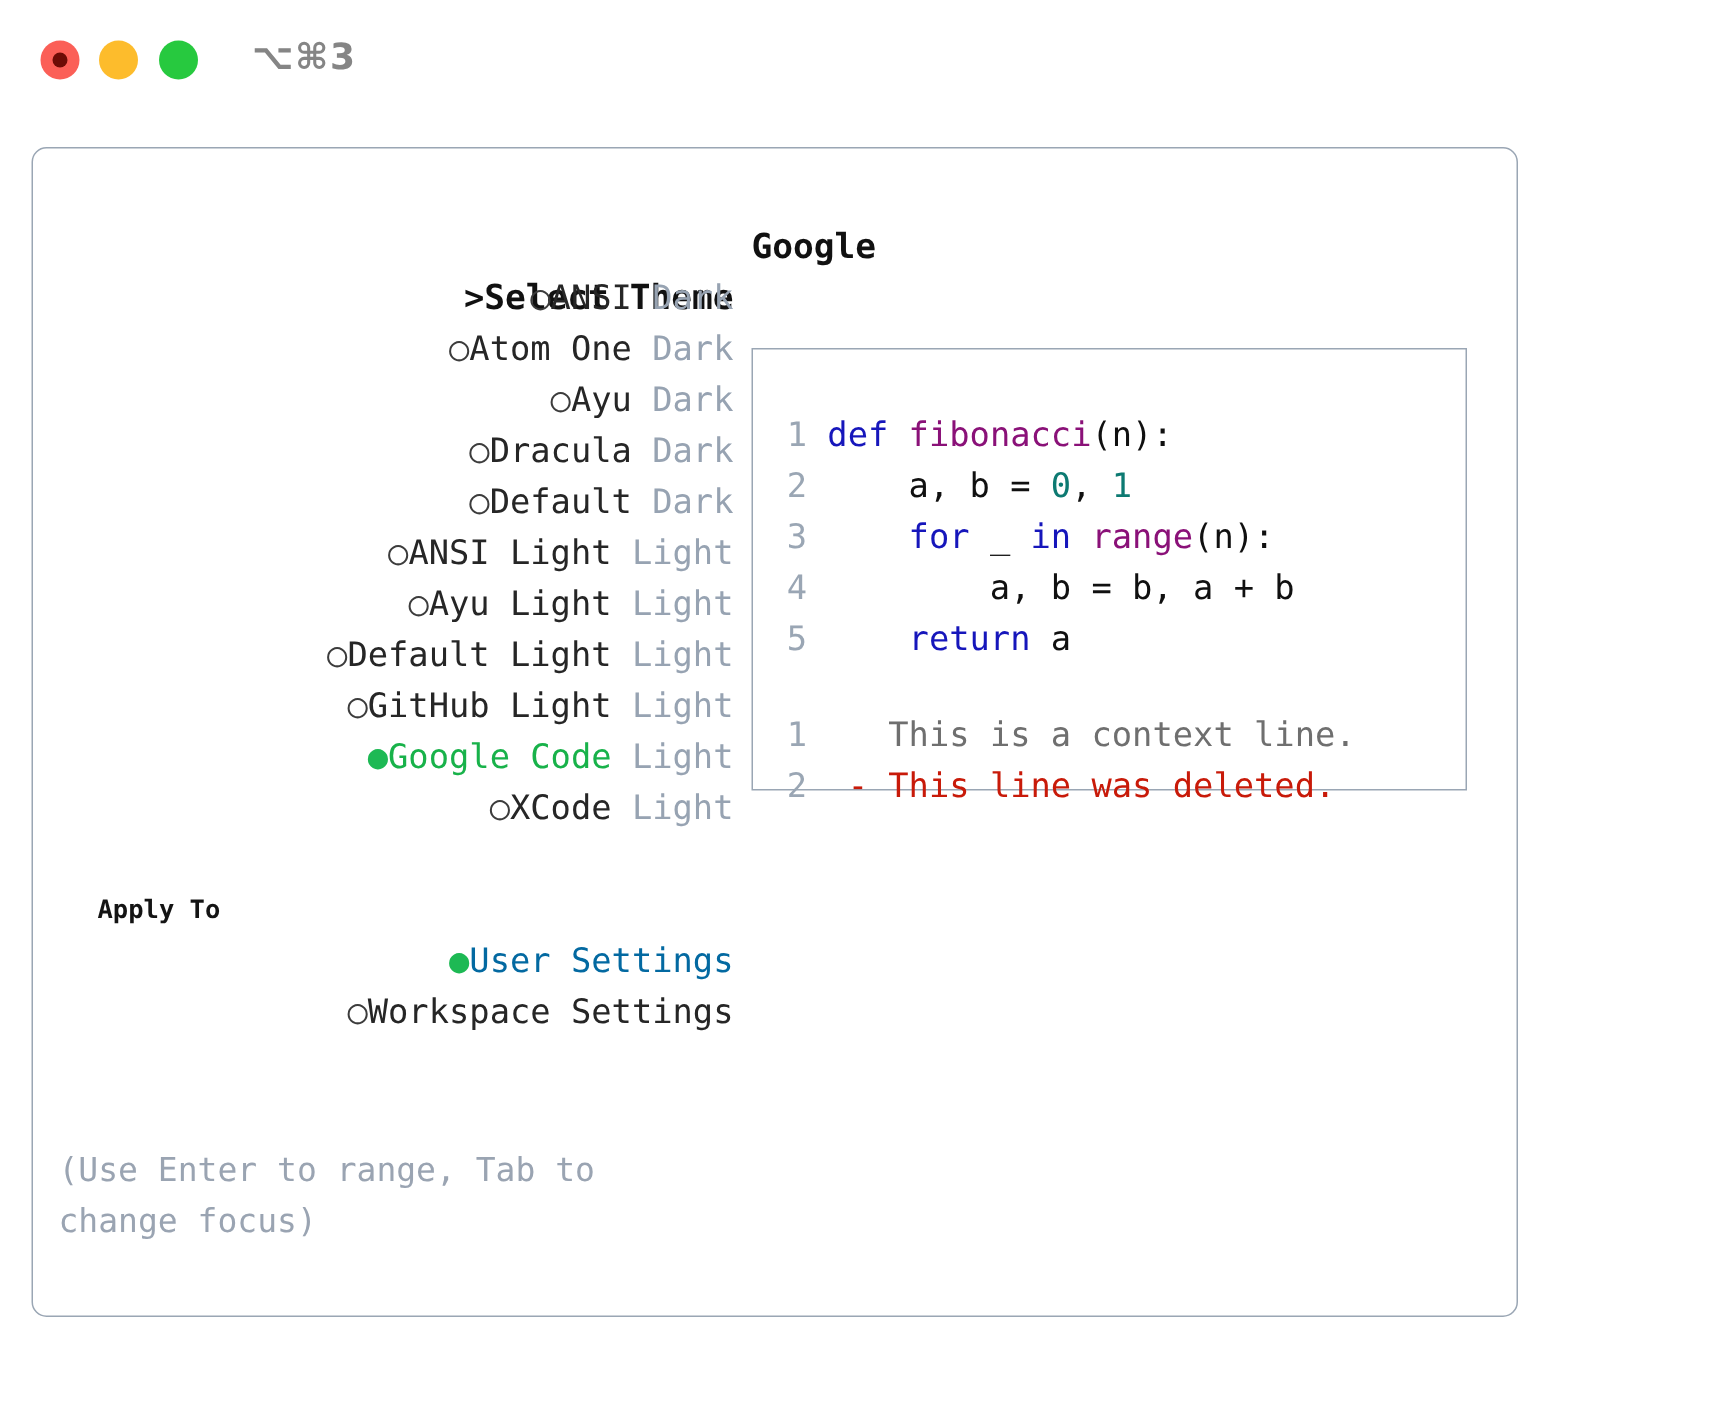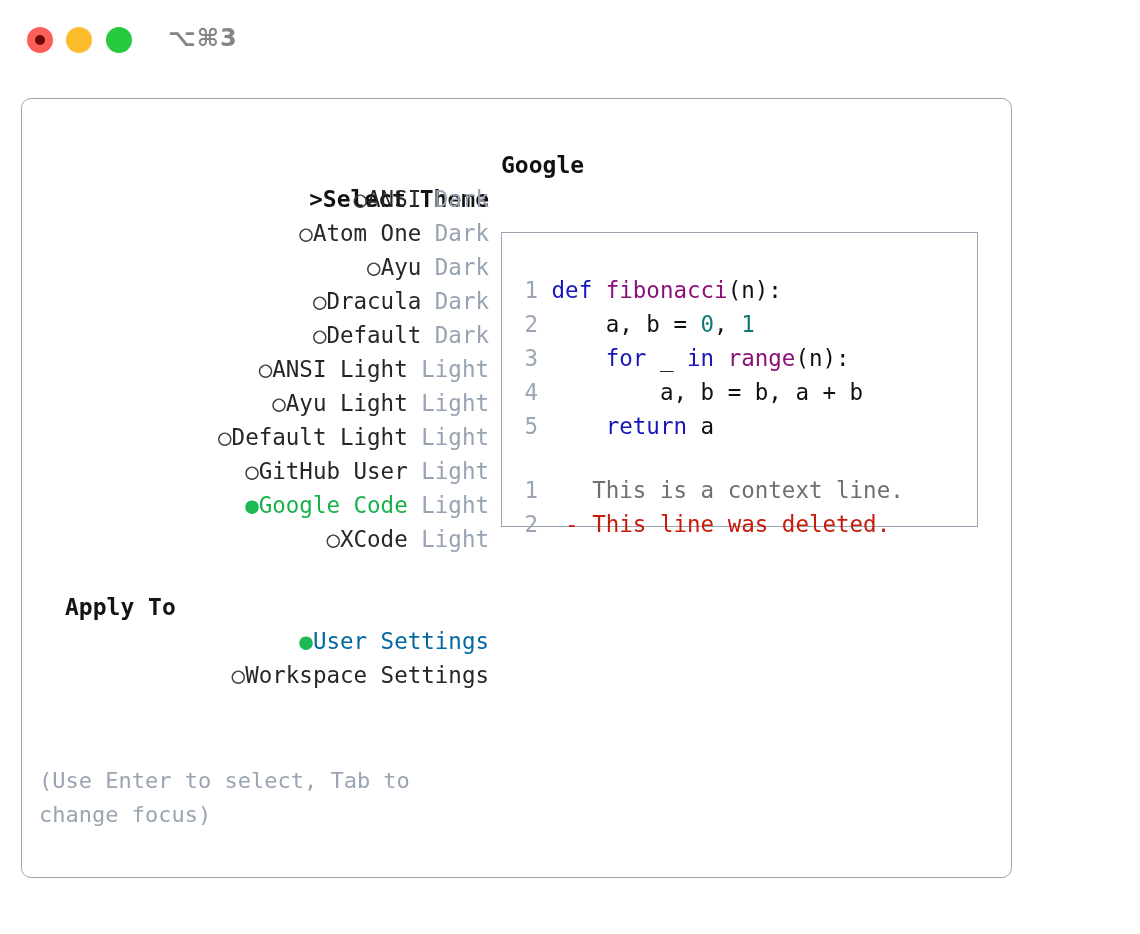--- a/index.html
+++ b/index.html
@@ -104,21 +104,21 @@
   }
   .theme-name { color: #262626; }
   .theme-name.sel { color: #18b24a; }
   .kind-tag { color: #97a3b2; }
 
   .spacer-row { height: 34px; }
 
   #apply-label {
     height: 34px;
     line-height: 34px;
-    font-size: 23px;
+    font-size: 17px;
     color: #141414;
     font-weight: 700;
     padding-left: 26px;
     white-space: pre;
   }
   .apply-name { color: #262626; }
   .apply-name.sel { color: #0369a1; }
 
   #hint {
     position: absolute;
@@ -206,36 +206,36 @@
 
       <div id="theme-list">
           <div class="row"><span class="marker off">○</span><span class="theme-name">ANSI</span><span> </span><span class="kind-tag">Dark</span></div>
           <div class="row"><span class="marker off">○</span><span class="theme-name">Atom One</span><span> </span><span class="kind-tag">Dark</span></div>
           <div class="row"><span class="marker off">○</span><span class="theme-name">Ayu</span><span> </span><span class="kind-tag">Dark</span></div>
           <div class="row"><span class="marker off">○</span><span class="theme-name">Dracula</span><span> </span><span class="kind-tag">Dark</span></div>
           <div class="row"><span class="marker off">○</span><span class="theme-name">Default</span><span> </span><span class="kind-tag">Dark</span></div>
           <div class="row"><span class="marker off">○</span><span class="theme-name">ANSI Light</span><span> </span><span class="kind-tag">Light</span></div>
           <div class="row"><span class="marker off">○</span><span class="theme-name">Ayu Light</span><span> </span><span class="kind-tag">Light</span></div>
           <div class="row"><span class="marker off">○</span><span class="theme-name">Default Light</span><span> </span><span class="kind-tag">Light</span></div>
-          <div class="row"><span class="marker off">○</span><span class="theme-name">GitHub User</span><span> </span><span class="kind-tag">Light</span></div>
+          <div class="row"><span class="marker off">○</span><span class="theme-name">GitHub Light</span><span> </span><span class="kind-tag">Light</span></div>
           <div class="row"><span class="marker on">●</span><span class="theme-name sel">Google Code</span><span> </span><span class="kind-tag">Light</span></div>
           <div class="row"><span class="marker off">○</span><span class="theme-name">XCode</span><span> </span><span class="kind-tag">Light</span></div>
         </div>
 
       <div class="spacer-row"></div>
 
       <div id="apply-label">Apply To</div>
 
       <div id="apply-list">
           <div class="row"><span class="marker on">●</span><span class="apply-name sel">User Settings</span></div>
           <div class="row"><span class="marker off">○</span><span class="apply-name">Workspace Settings</span></div>
         </div>
     </div>
 
-    <div id="hint">(Use Enter to select, Tab to change focus)</div>
+    <div id="hint">(Use Enter to range, Tab to change focus)</div>
 
     <div id="right-col">
       <div id="preview-title">Google</div>
       <div id="preview-box">
         <div id="code-area">
             <div class="code-line"><span class="ln">1</span> <span class="kw">def </span><span class="fn">fibonacci</span><span class="pln">(n):</span></div>
             <div class="code-line"><span class="ln">2</span> <span class="pln">    a, b = </span><span class="num">0</span><span class="pln">, </span><span class="num">1</span></div>
             <div class="code-line"><span class="ln">3</span> <span class="kw">    for </span><span class="pln">_ </span><span class="kw">in </span><span class="fn">range</span><span class="pln">(n):</span></div>
             <div class="code-line"><span class="ln">4</span> <span class="pln">        a, b = b, a + b</span></div>
             <div class="code-line"><span class="ln">5</span> <span class="kw">    return </span><span class="pln">a</span></div>

